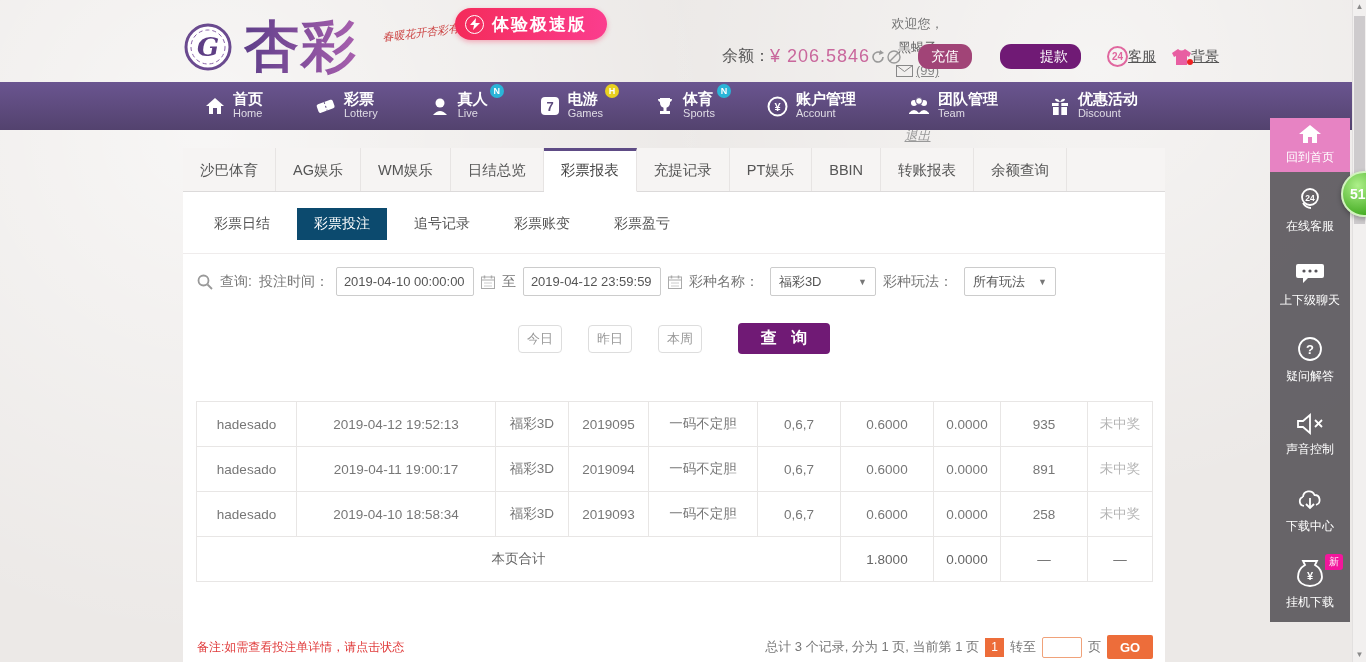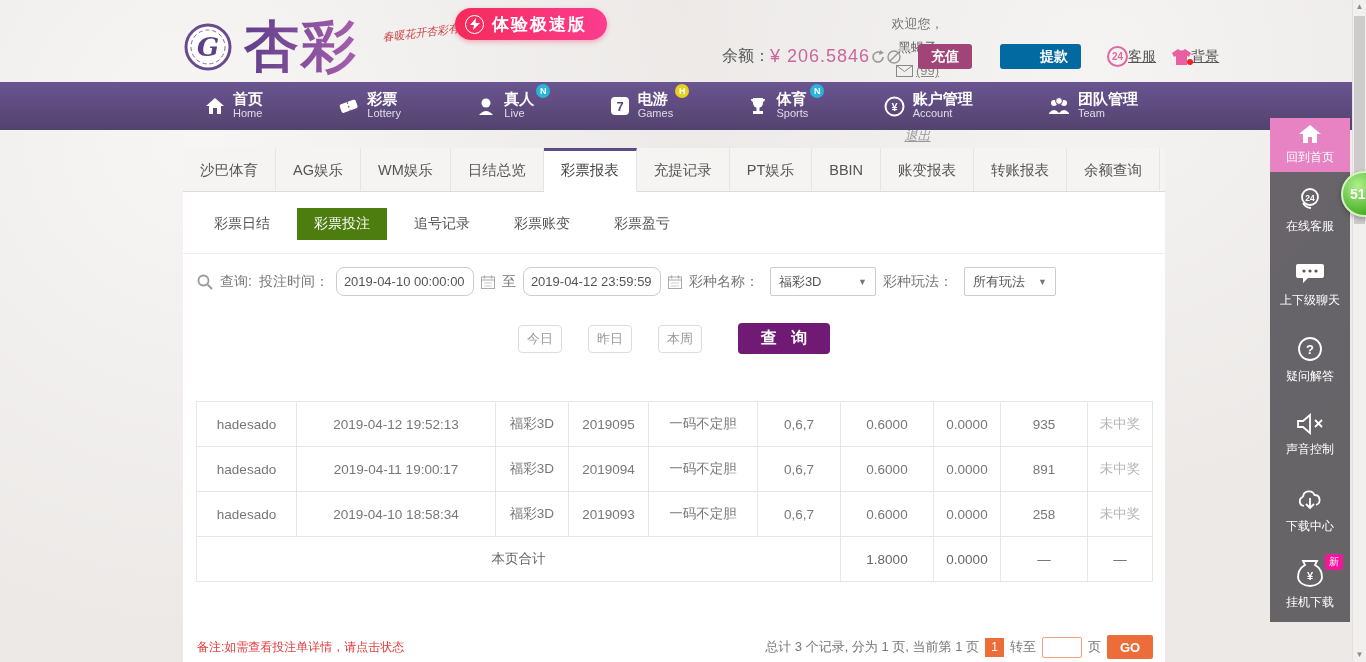--- a/index.html
+++ b/index.html
@@ -28,24 +28,24 @@
     display:flex; align-items:center; justify-content:center; }
   .welcome-row { position:absolute; left:885px; top:15px; display:flex; align-items:center; gap:6px;
     font-size:13px; color:#777;flex-direction:column; }
   .welcome-row .uname { color:#666; }
   .mail-link { display:flex; align-items:center; gap:3px; color:#888; text-decoration:underline; cursor:pointer; }
   .logout { font-style:italic; color:#999; text-decoration:underline; cursor:pointer; }
   .balance-row { position:absolute; left:690px; top:44px; display:flex; align-items:center; gap:0;margin-left:32px; }
   .bal-label { font-size:16px; color:#555; }
   .bal-value { font-size:18px; color:#c9679c; letter-spacing:1px; }
   .ico-btn { color:#999; cursor:pointer; display:flex; }
-  .btn-recharge,.btn-withdraw { height:25px; padding:0 13px; border:none; border-radius:3px;
-    color:#fff; font-size:14px; cursor:pointer;font-weight:bold; }
+  .btn-recharge,.btn-withdraw { height:25px; padding:0 13px; border:none; border-radius:11px;
+    color:#fff; font-size:14px; cursor:pointer; }
   .btn-recharge { background:#a14477; margin-left:16px; }
-  .btn-withdraw { background:#0369a1; margin-left:28px;padding-left:40px; }
+  .btn-withdraw { background:#701a75; margin-left:28px;padding-left:40px; }
   .svc-24 { width:21px; height:21px; border:2px solid #e0679f; border-radius:50%; color:#e0679f;
     font-size:10px; font-weight:bold; display:flex; align-items:center; justify-content:center; margin-left:26px; }
   .hdr-link { font-size:14px; color:#555; text-decoration:underline; cursor:pointer; }
   .shirt-wrap { position:relative; margin-left:16px; display:flex; }
   .red-dot { position:absolute; right:-2px; bottom:0; width:6px; height:6px; border-radius:50%; background:#e22; }
   
   .mainnav { position:absolute; top:82px; left:0; width:1352px; height:48px;
     background:linear-gradient(180deg,#6a5590,#53426e); }
   .nav-inner { display:flex; justify-content:space-between; padding:0 200px 0 205px; height:48px; }
   .nav-item { display:flex; align-items:center; gap:8px; color:#fff; cursor:pointer; }
@@ -59,24 +59,24 @@
   .badge-yellow { background:#e8d020; color:#fff; }
   
   .panel { position:absolute; left:183px; top:148px; width:982px; height:514px; background:#fff; }
   .tabbar { display:flex; height:44px; background:#f6f4f3; border-bottom:1px solid #dcdada; }
   .tab { padding:0 17px; line-height:44px; font-size:14.5px; color:#555; border-right:1px solid #e7e4e3;
     cursor:pointer; white-space:nowrap; }
   .tab.active { background:#fff; border-top:3px solid #5e4b85; line-height:39px; color:#444;
     border-bottom:1px solid #fff; margin-bottom:-1px; }
   .subtabs { display:flex; gap:10px; margin:16px 0 0 14px; }
   .subtab { padding:7px 17px; font-size:14px; color:#555; cursor:pointer; }
-  .subtab.active { background:#4d7c0f; color:#fff; }
+  .subtab.active { background:#0c4a6e; color:#fff; }
   .subtab-divider { border-bottom:1px solid #efecec; margin-top:13px; }
   .filters { display:flex; align-items:center; margin:13px 0 0 14px; gap:7px; font-size:14px; color:#777; }
-  .date-input { width:138px; height:29px; border:1px solid #ccc; border-radius:8px; padding:0 7px;
+  .date-input { width:138px; height:29px; border:1px solid #ccc; border-radius:2px; padding:0 7px;
     font-size:13px; color:#555; font-family:inherit; }
   .selectbox { height:29px; border:1px solid #ccc; border-radius:2px; display:flex; align-items:center;
     justify-content:space-between; padding:0 8px; font-size:13px; color:#555; cursor:pointer; background:#fff; }
   .sel-type { width:106px; margin-left:4px; }
   .sel-play { width:92px; margin-left:4px; }
   .chev { font-size:9px; color:#777; }
   .cal-icon { cursor:pointer; display:flex; }
   .quick-row { display:flex; justify-content:center; align-items:center; gap:26px; margin-top:27px; }
   .ghost-btn { width:44px; height:28px; border:1px solid #ddd; border-radius:4px; background:#fff;
     color:#999; font-size:13px; cursor:pointer; font-family:inherit; }
@@ -259,35 +259,46 @@
           <circle cx="6" cy="7" r="3" fill="#fff"></circle>
           <circle cx="16" cy="7" r="3" fill="#fff"></circle>
           <circle cx="11" cy="5" r="3.4" fill="#fff" stroke="#5c4a7d"></circle>
           <path d="M1 17 Q6 11 11 17 Q16 11 21 17 V18 H1 Z" fill="#fff"></path>
         </svg>
       <span class="nav-txt">
           <span class="nav-zh">团队管理</span>
           <span class="nav-en">Team</span>
         </span>
     </div>
+    <div class="nav-item">
+      <svg width="20" height="20" viewBox="0 0 20 20">
+          <rect x="2" y="7" width="16" height="3" fill="#fff"></rect>
+          <rect x="3" y="11" width="14" height="8" fill="#fff"></rect>
+          <rect x="8.7" y="7" width="2.6" height="12" fill="#5c4a7d"></rect>
+          <path d="M10 6 Q5 6 5 3 Q8 2 10 6 Q12 2 15 3 Q15 6 10 6" fill="#fff"></path>
+        </svg>
+      <span class="nav-txt">
+          <span class="nav-zh">优惠活动</span>
+          <span class="nav-en">Discount</span>
+        </span>
+    </div>
   </div>
 </nav>
 
 <main class="panel">
 
   <div class="tabbar">
     <span class="tab">沙巴体育</span>
     <span class="tab">AG娱乐</span>
     <span class="tab">WM娱乐</span>
     <span class="tab">日结总览</span>
     <span class="tab active">彩票报表</span>
     <span class="tab">充提记录</span>
     <span class="tab">PT娱乐</span>
     <span class="tab">BBIN</span>
-    <span class="tab">账变报表</span>
     <span class="tab">转账报表</span>
     <span class="tab">余额查询</span>
   </div>
 
   <div class="subtabs">
     <span class="subtab">彩票日结</span>
     <span class="subtab active">彩票投注</span>
     <span class="subtab">追号记录</span>
     <span class="subtab">彩票账变</span>
     <span class="subtab">彩票盈亏</span>

